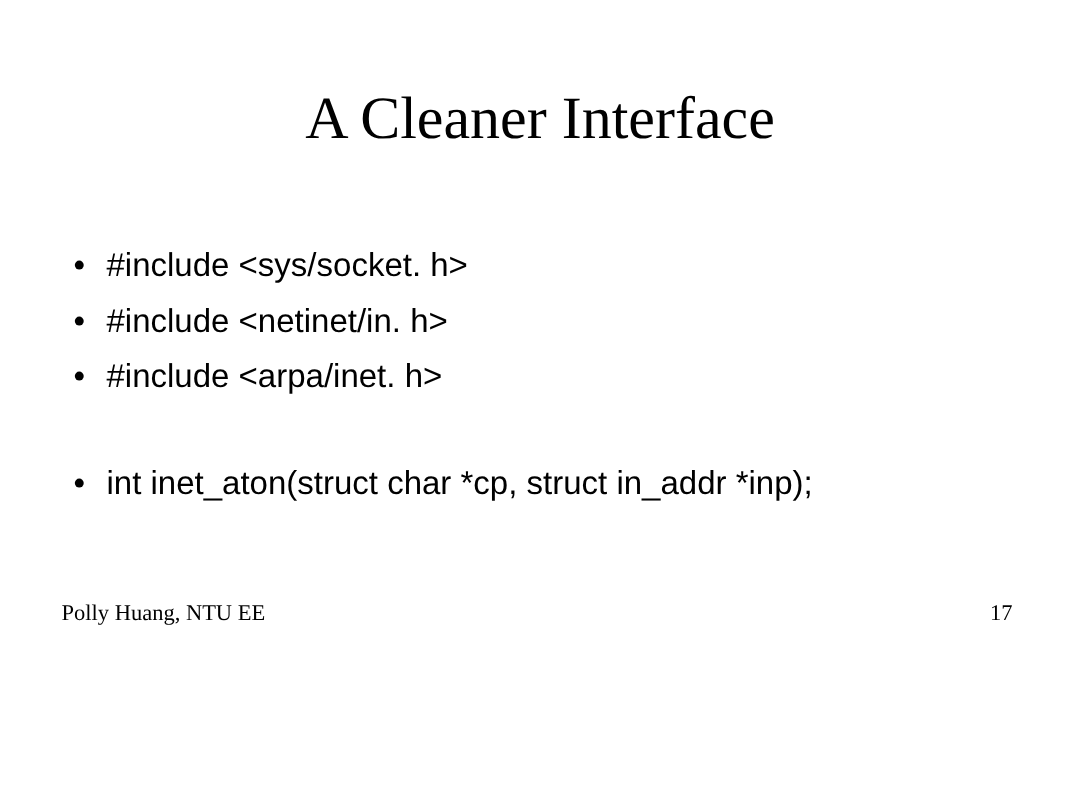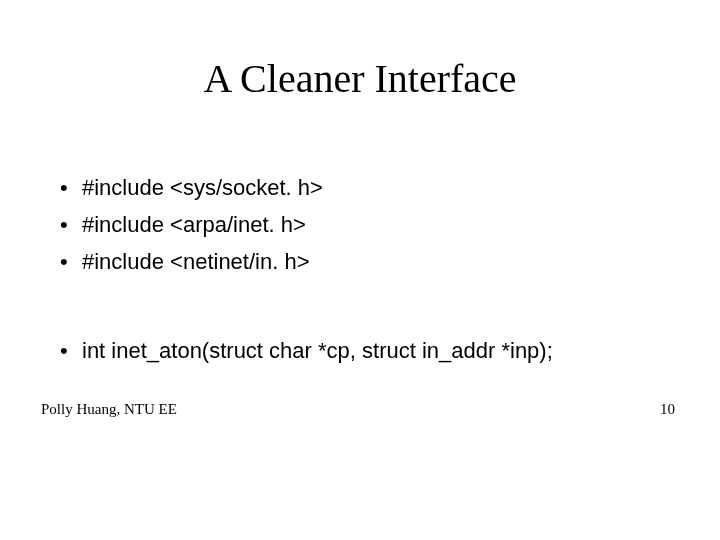--- a/index.html
+++ b/index.html
@@ -31,21 +31,21 @@
     position: absolute;
     top: 160px;
     left: 45px;
     right: 45px;
     font-family: Arial, Helvetica, sans-serif;
     font-size: 22px;
     line-height: 1.5;
   }
   ul.bullets {
     list-style: none;
-    margin: 11px;
+    margin: 0;
     padding: 0;
   }
   ul.bullets li {
     position: relative;
     padding-left: 26px;
     margin: 0 0 4px 0;
   }
   ul.bullets li::before {
     content: "•";
     position: absolute;
@@ -75,25 +75,25 @@
 </head>
 <body>
 
 <div class="slide">
 
   <div class="title">A Cleaner Interface</div>
 
   <div class="body">
     <ul class="bullets">
       <li><span>#include &lt;sys/socket. h&gt;</span></li>
+      <li><span>#include &lt;netinet/in. h&gt;</span></li>
       <li><span>#include &lt;arpa/inet. h&gt;</span></li>
-      <li><span>#include &lt;netinet/in. h&gt;</span></li>
     </ul>
     <div class="gap"></div>
     <ul class="bullets">
       <li><span>int inet_aton(struct char *cp, struct in_addr *inp);</span></li>
     </ul>
   </div>
 
   <div class="footer-left">Polly Huang, NTU EE</div>
-  <div class="footer-right">10</div>
+  <div class="footer-right">17</div>
 
 </div>
 
 </body></html>

